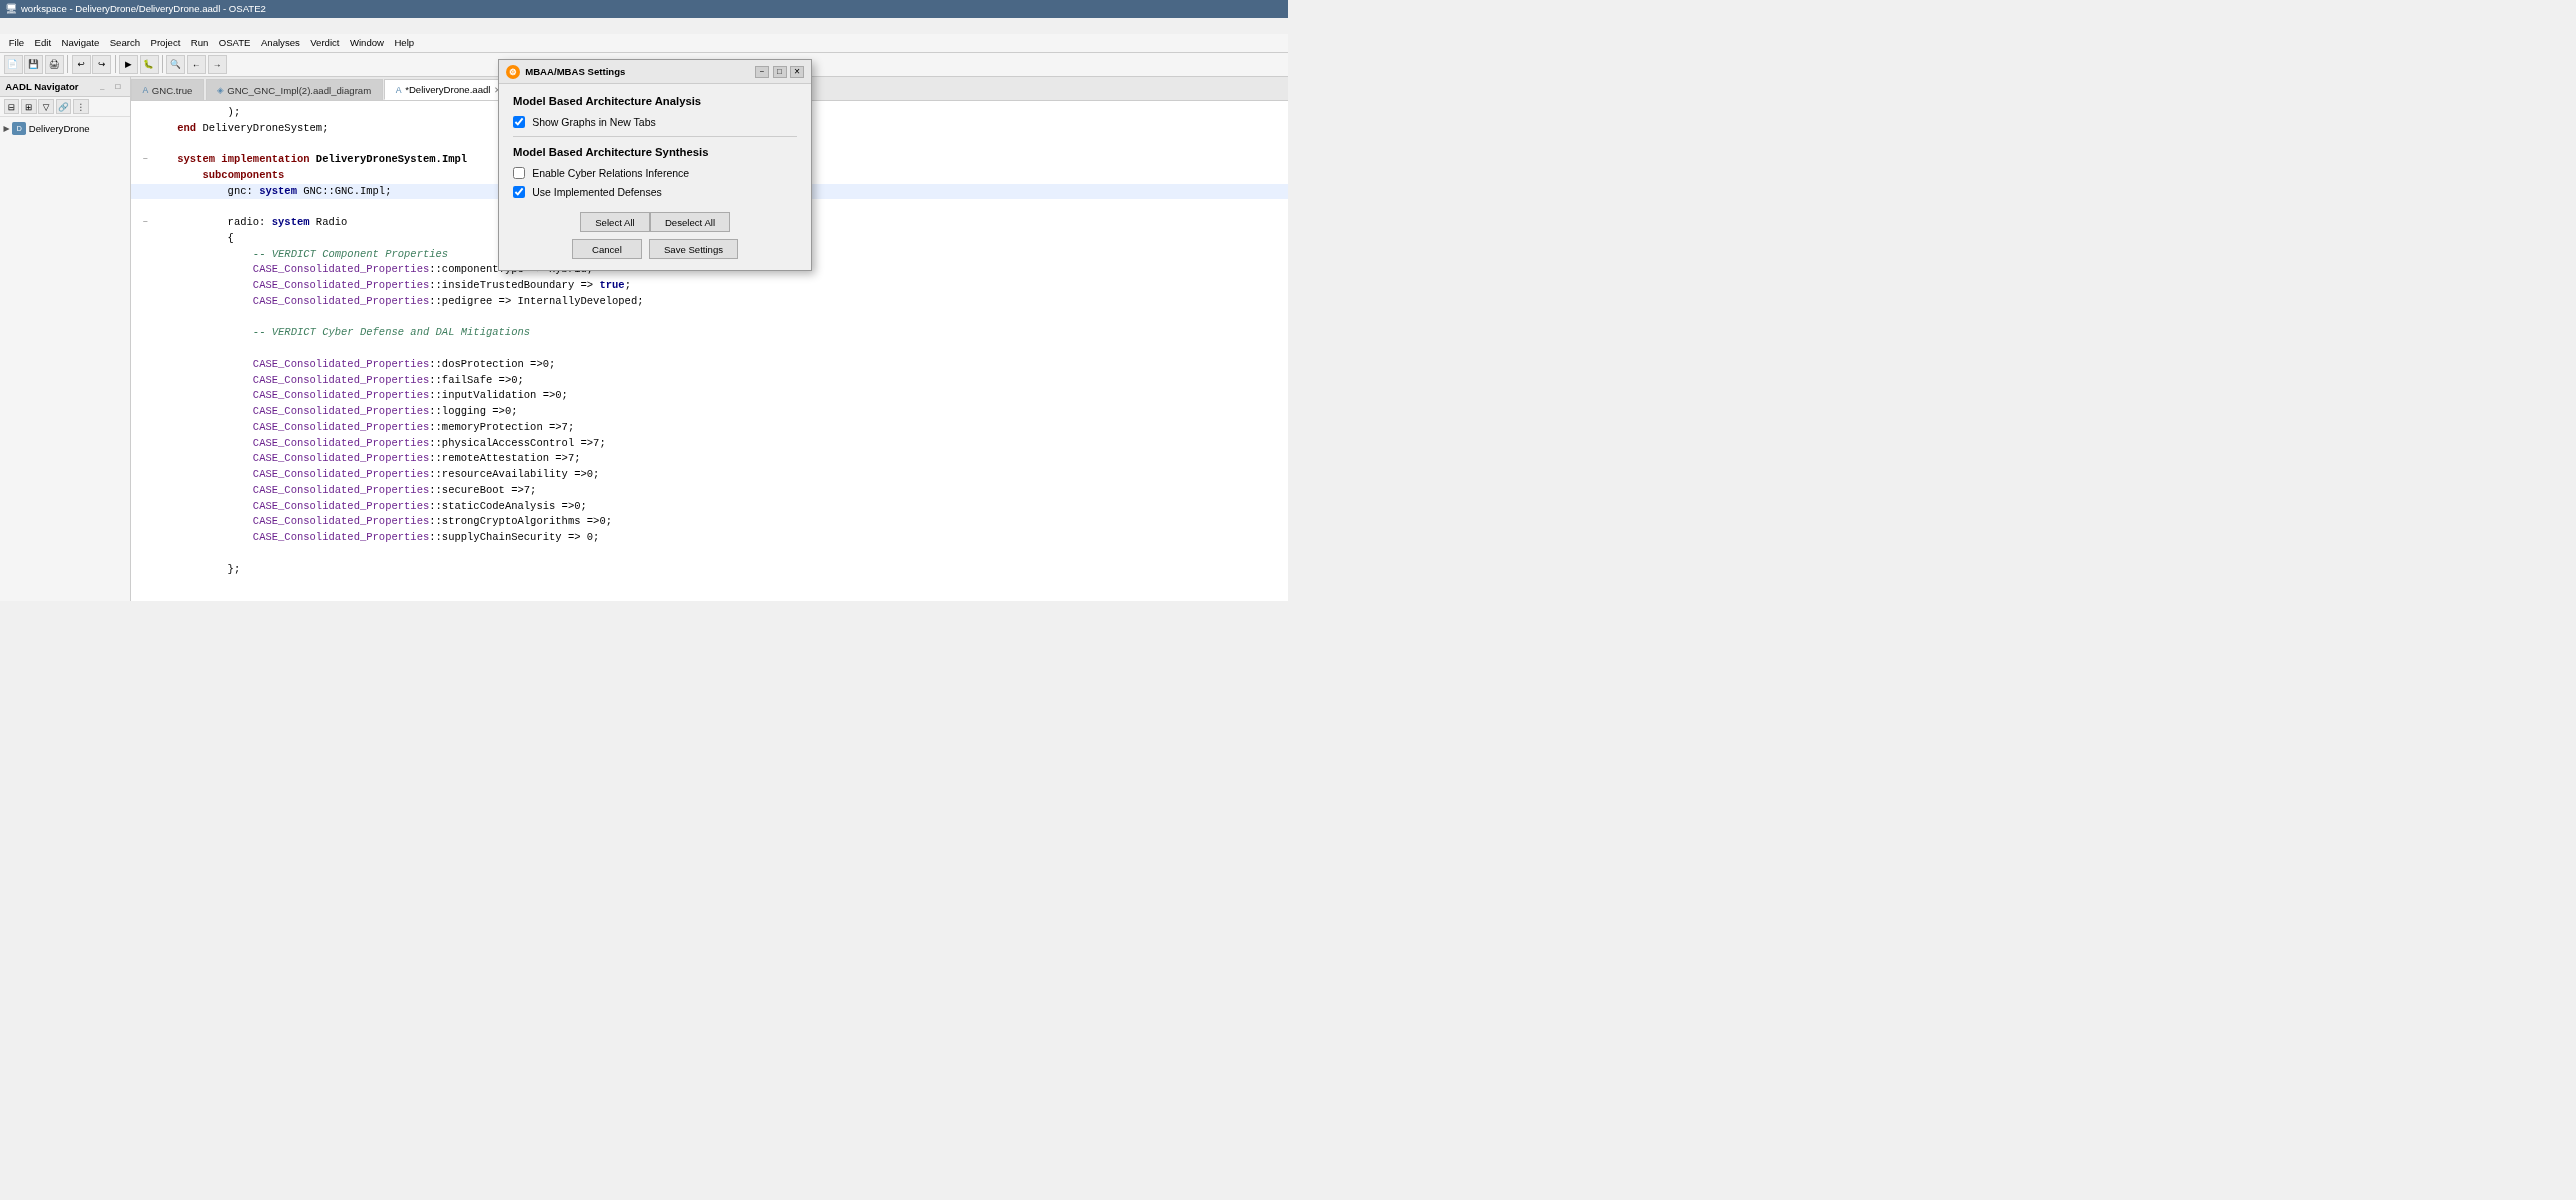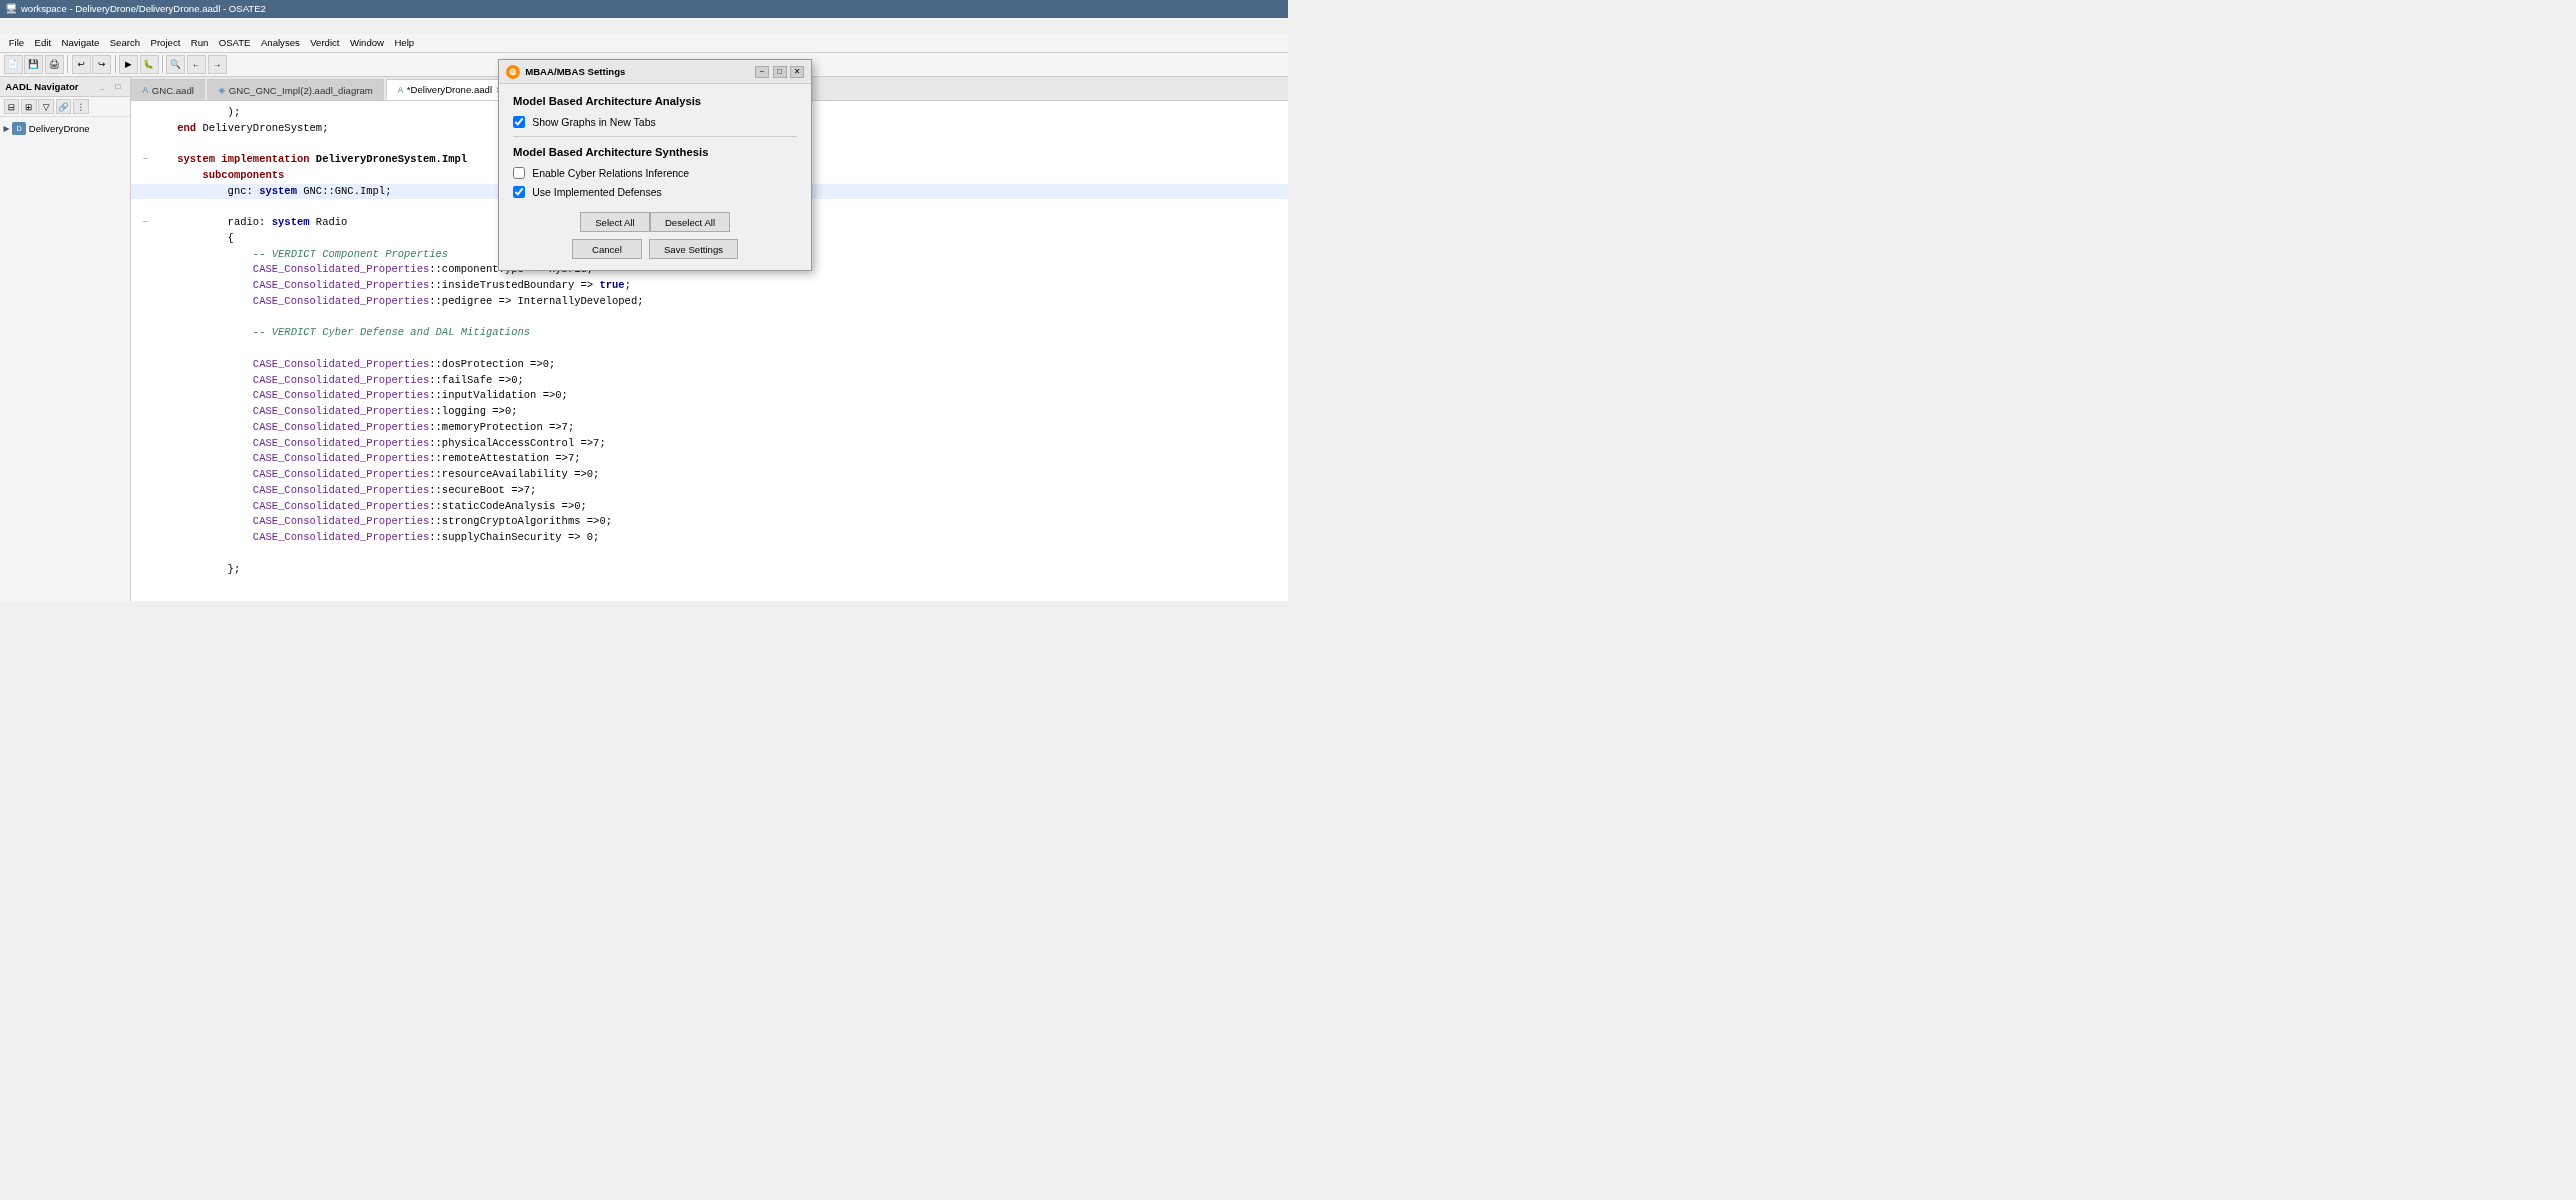--- a/index.html
+++ b/index.html
@@ -392,21 +392,21 @@
         <span>DeliveryDrone</span>
       </div>
     </div>
   </div>
 
   <div class="editor-area">
 
     <div class="tab-bar">
       <div class="tab">
         <span style="color:#5a8ab0;font-size:8.7px">A</span>
-        <span>GNC.aadl</span>
+        <span>GNC.true</span>
       </div>
       <div class="tab">
         <span style="color:#5a8ab0;font-size:8.7px">◈</span>
         <span>GNC_GNC_Impl(2).aadl_diagram</span>
       </div>
       <div class="tab active">
         <span style="color:#5a8ab0;font-size:8.7px">A</span>
         <span>*DeliveryDrone.aadl</span>
         <span class="tab-close">✕</span>
       </div>

